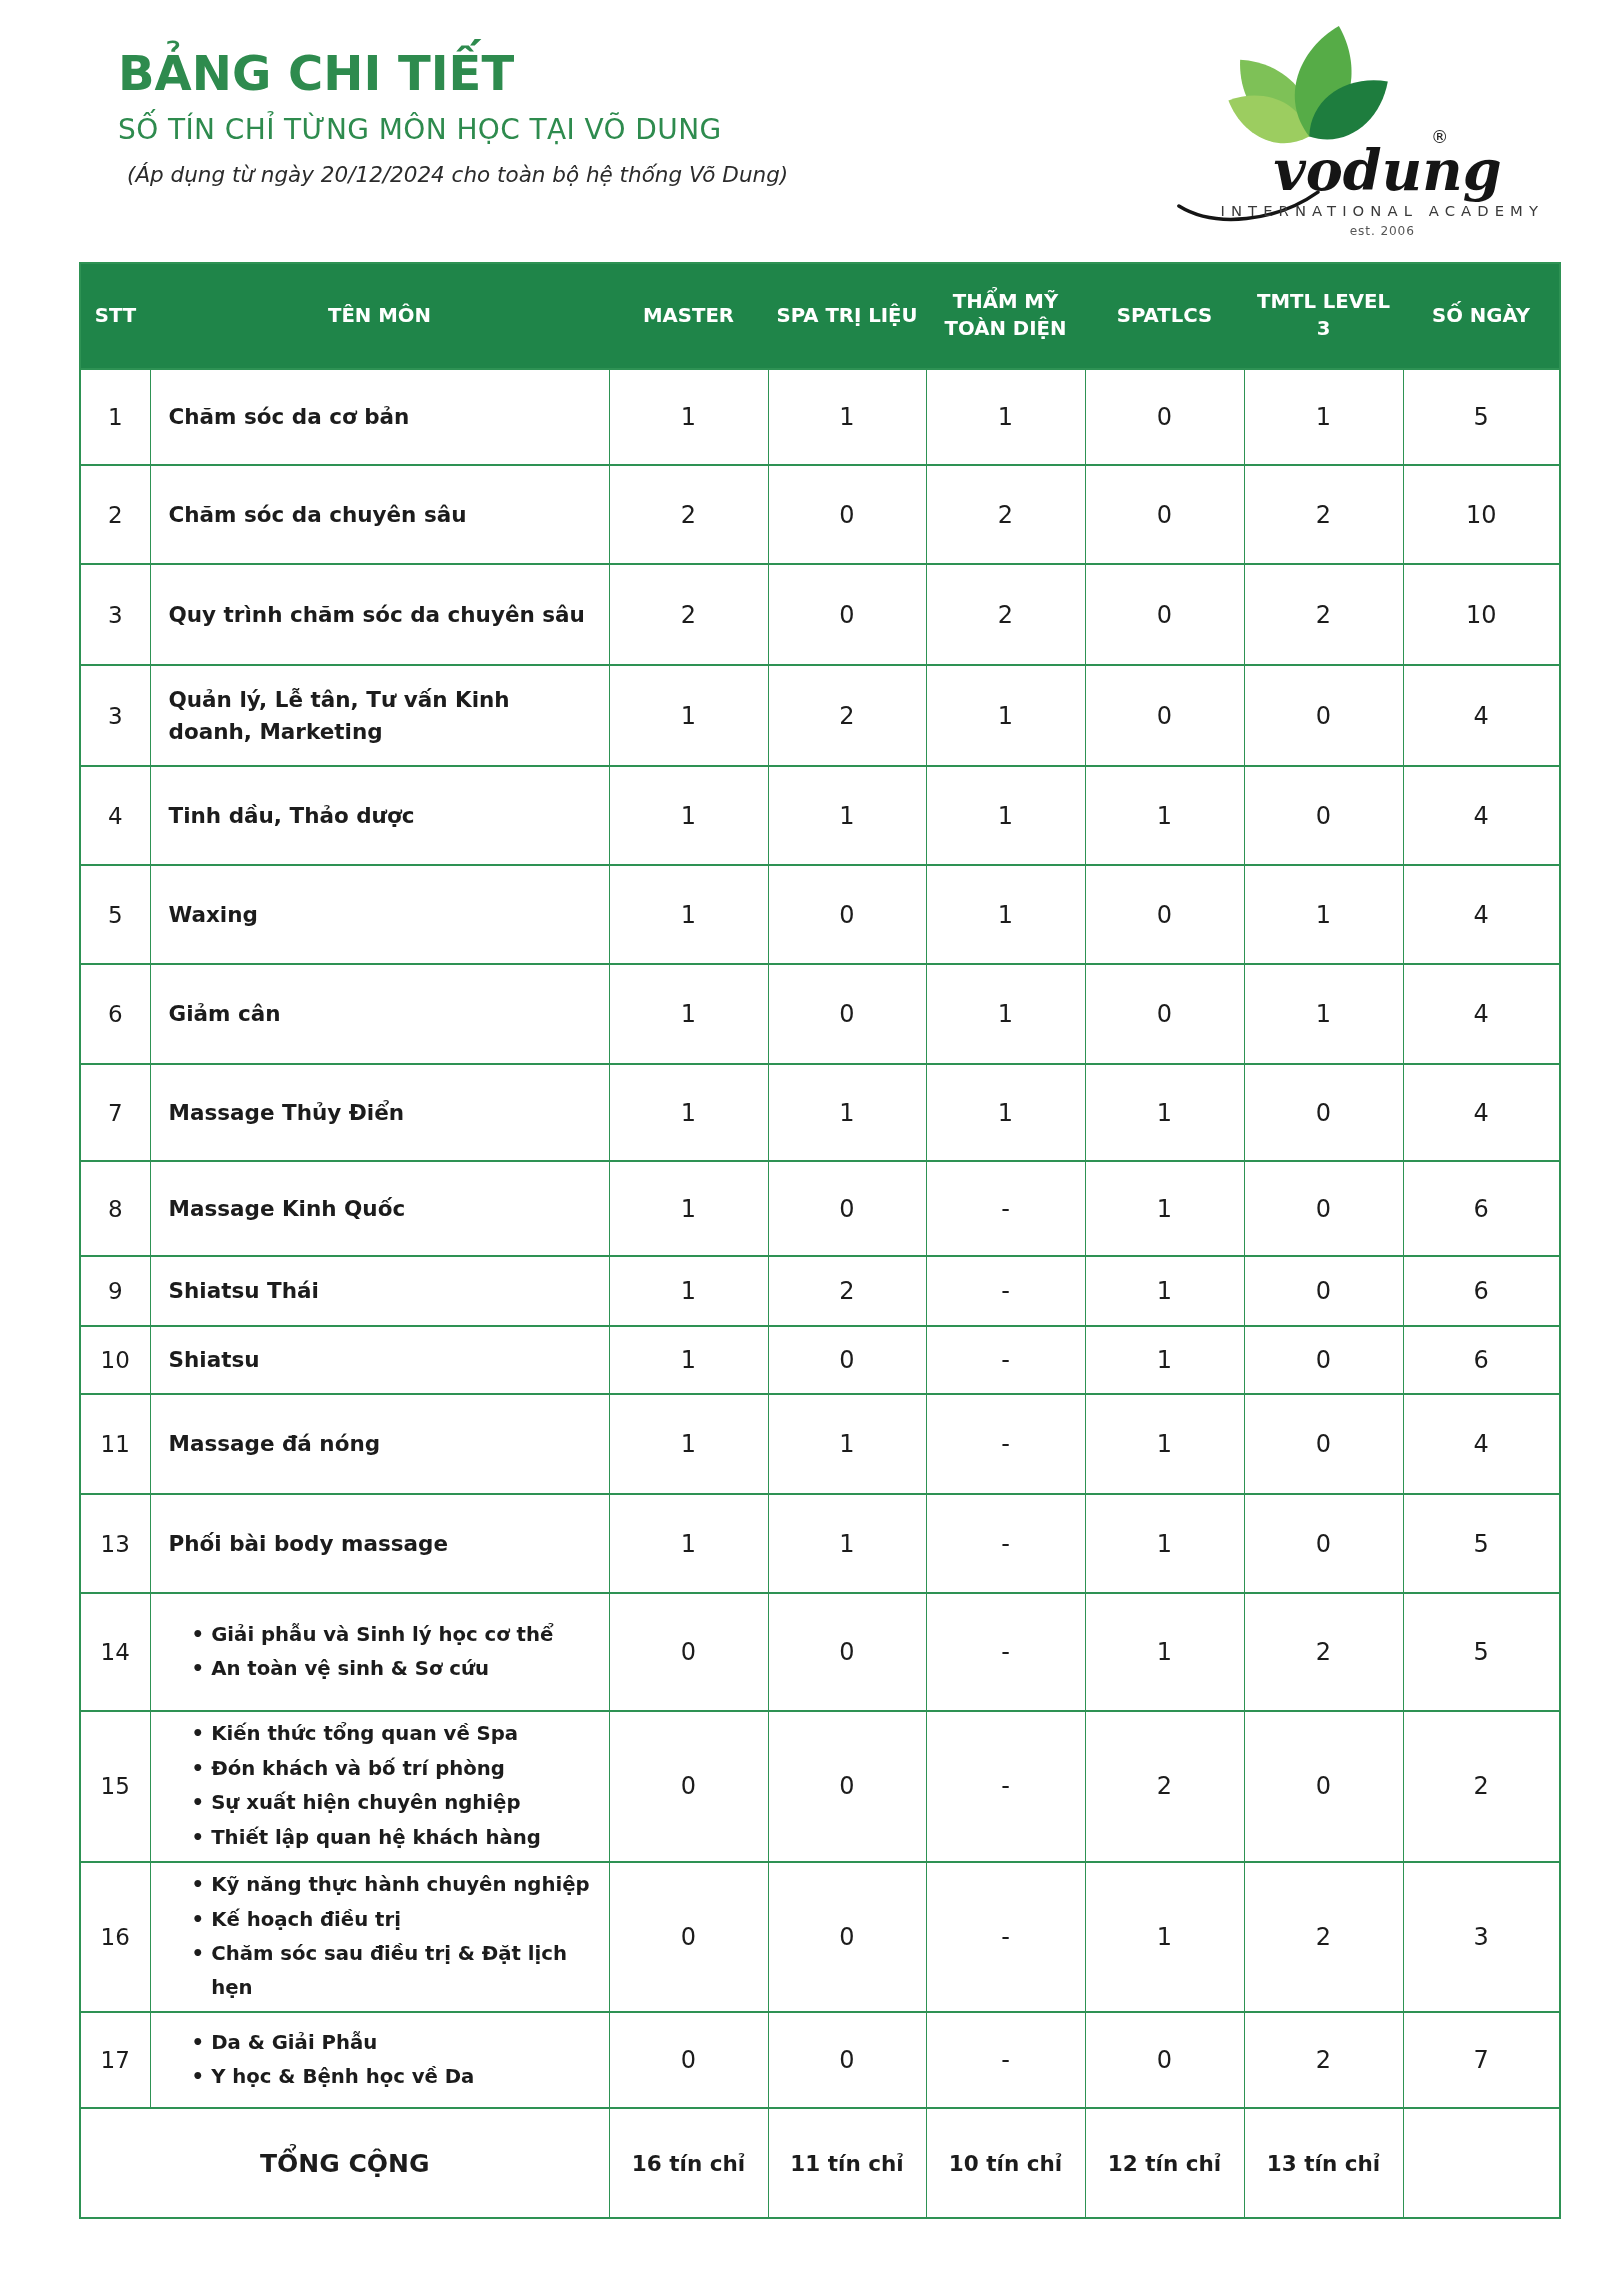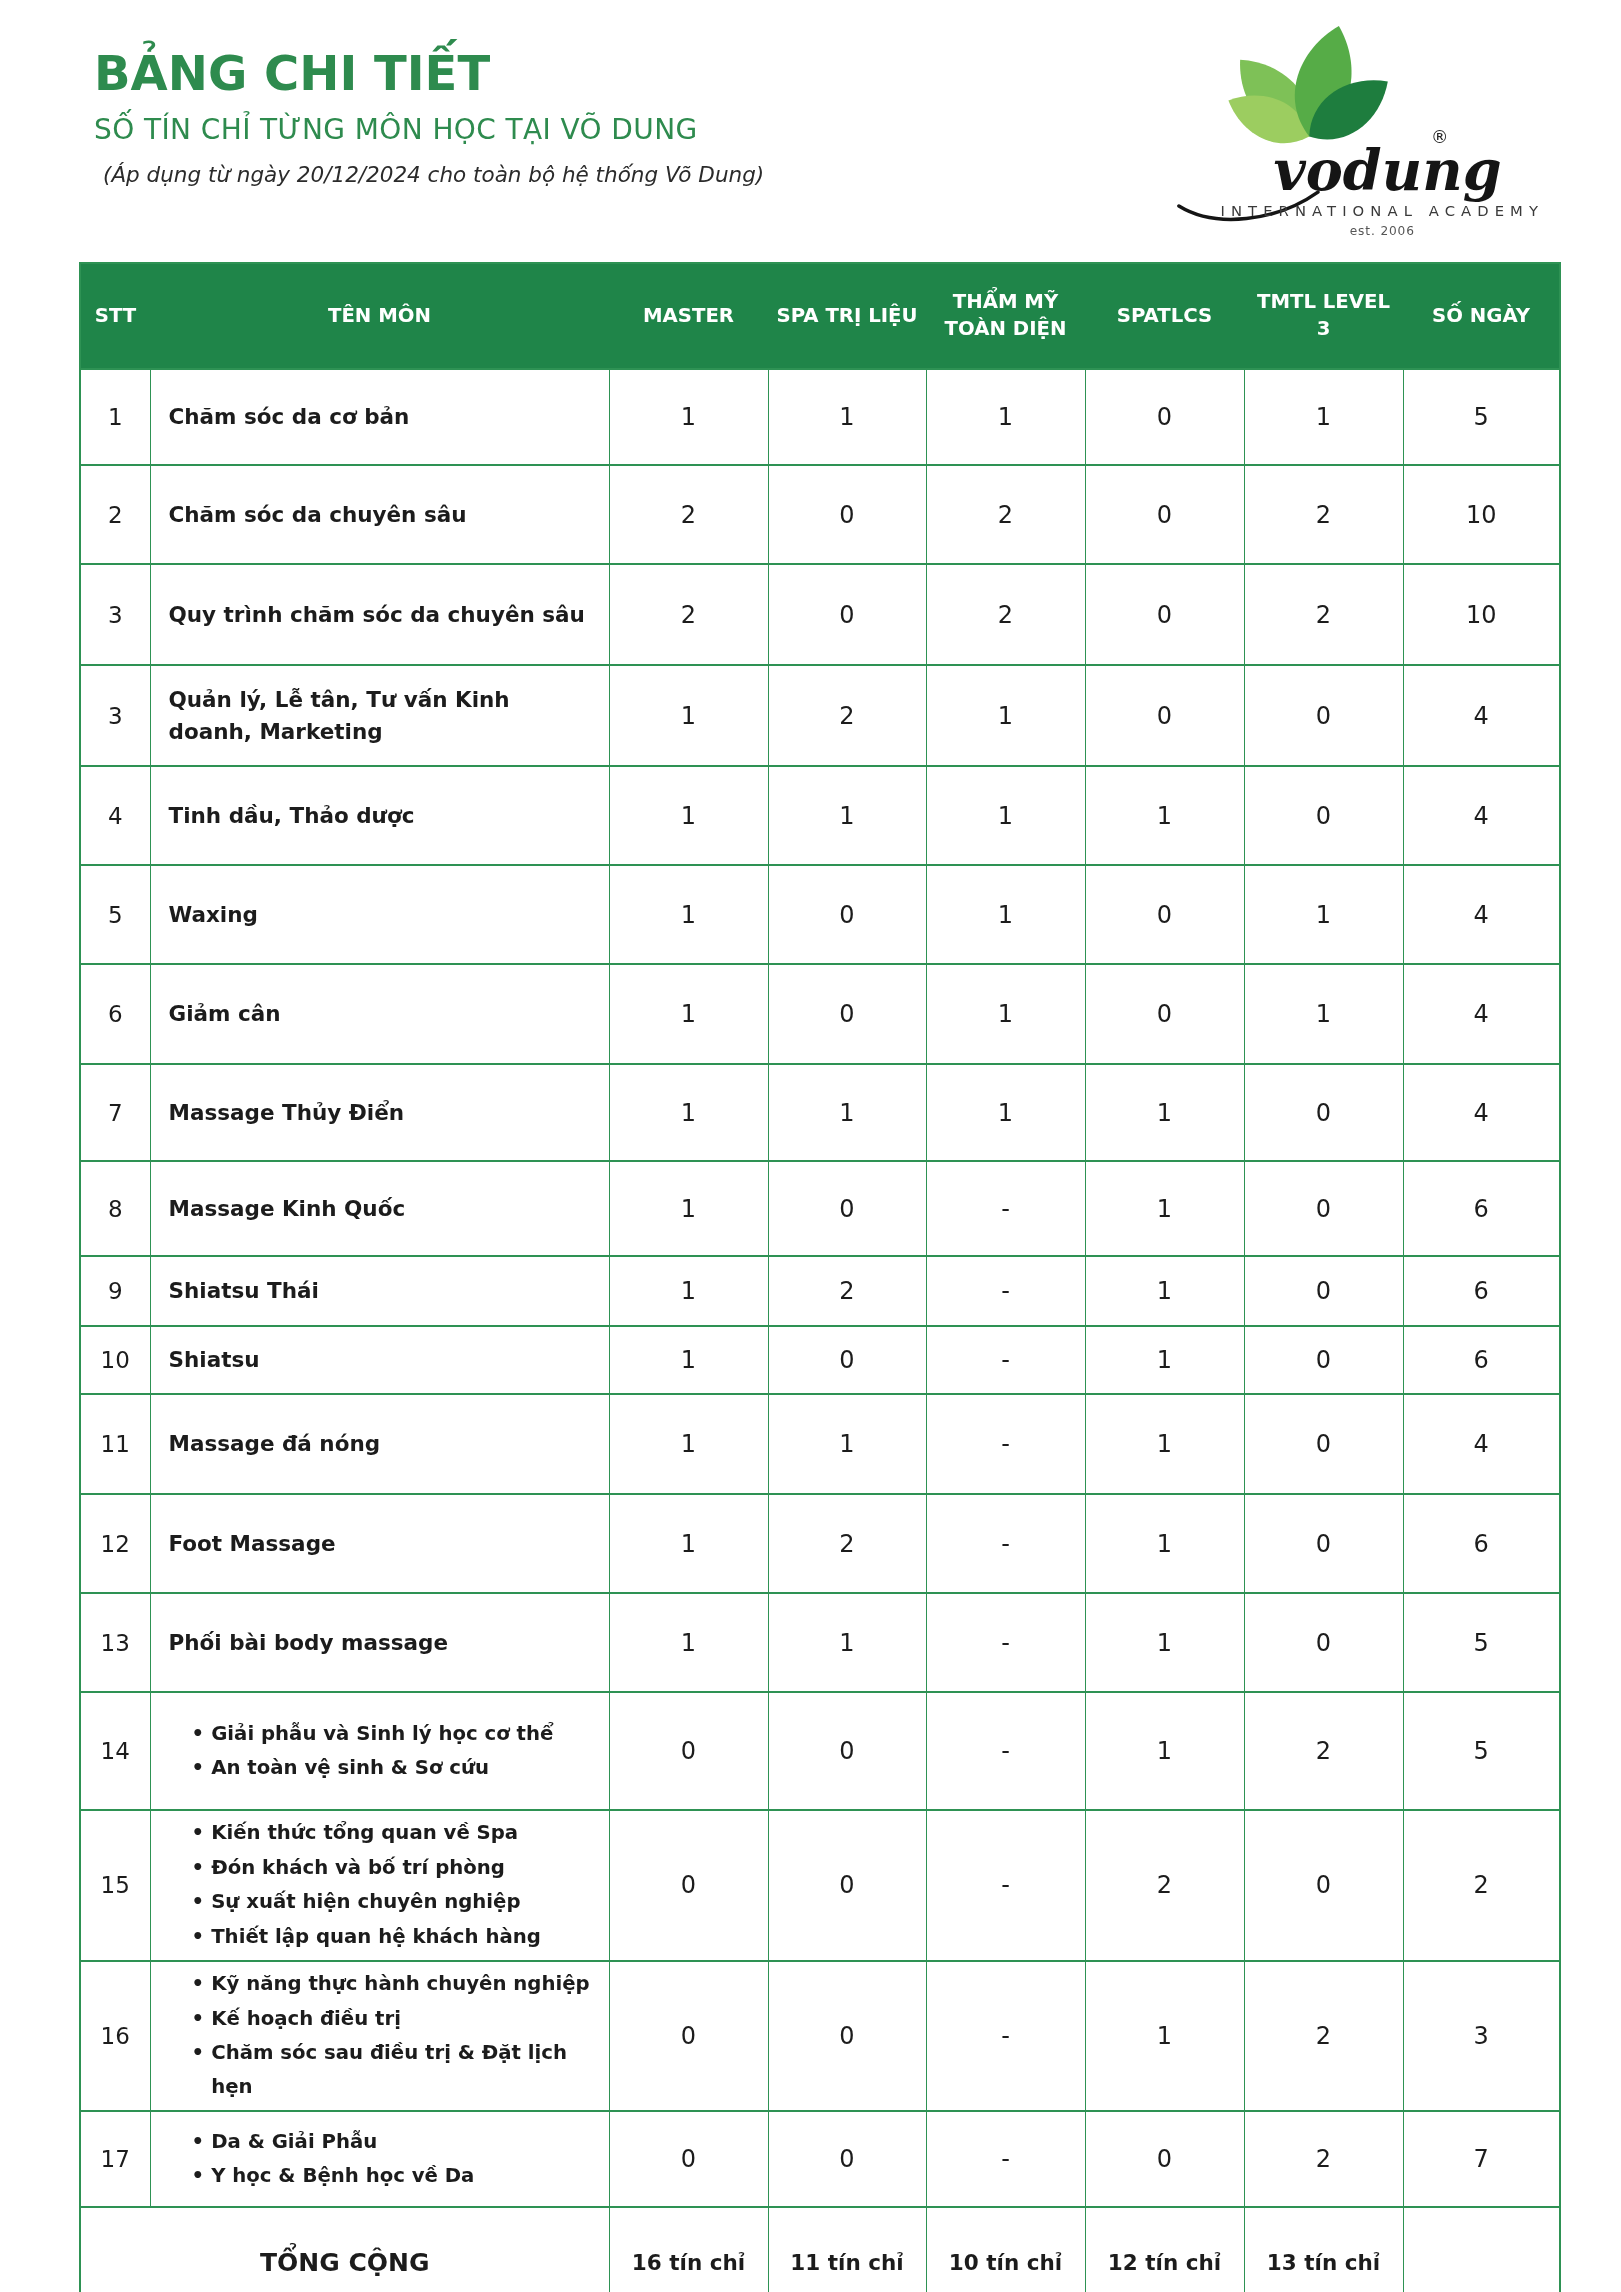--- a/index.html
+++ b/index.html
@@ -11,21 +11,21 @@
   *{box-sizing:border-box;}
   html,body{margin:0;padding:0;}
   body{
     width:1621px;height:2293px;
     background:#ffffff;
     font-family:"DejaVu Sans","Liberation Sans",sans-serif;
     color:var(--text);
     position:relative;
   }
   .header-area{position:relative;height:262px;}
-  .titles{padding:48px 0 0 94px;}
+  .titles{padding:48px 0 0 118px;}
   .page-title{
     font-size:48px;font-weight:bold;color:var(--title-green);
     letter-spacing:0px;line-height:1.05;
   }
   .page-subtitle{
     font-size:28px;font-weight:normal;color:var(--title-green);
     margin-top:14.3px;letter-spacing:0.4px;
   }
   .page-note{
     font-size:21.5px;font-style:italic;color:#2b2b2b;
@@ -257,30 +257,20 @@
         <tr style="height: 100px;">
           <td class="stt-cell">11</td>
           <td class="name-cell">Massage đá nóng</td>
           <td class="val-cell">1</td>
           <td class="val-cell">1</td>
           <td class="val-cell">-</td>
           <td class="val-cell">1</td>
           <td class="val-cell">0</td>
           <td class="val-cell">4</td>
         </tr>
-        <tr style="height: 99px;">
-          <td class="stt-cell">12</td>
-          <td class="name-cell">Foot Massage</td>
-          <td class="val-cell">1</td>
-          <td class="val-cell">2</td>
-          <td class="val-cell">-</td>
-          <td class="val-cell">1</td>
-          <td class="val-cell">0</td>
-          <td class="val-cell">6</td>
-        </tr>
         <tr style="height: 99px; padding-left: 17px;">
           <td class="stt-cell">13</td>
           <td class="name-cell">Phối bài body massage</td>
           <td class="val-cell">1</td>
           <td class="val-cell">1</td>
           <td class="val-cell">-</td>
           <td class="val-cell">1</td>
           <td class="val-cell">0</td>
           <td class="val-cell">5</td>
         </tr>

